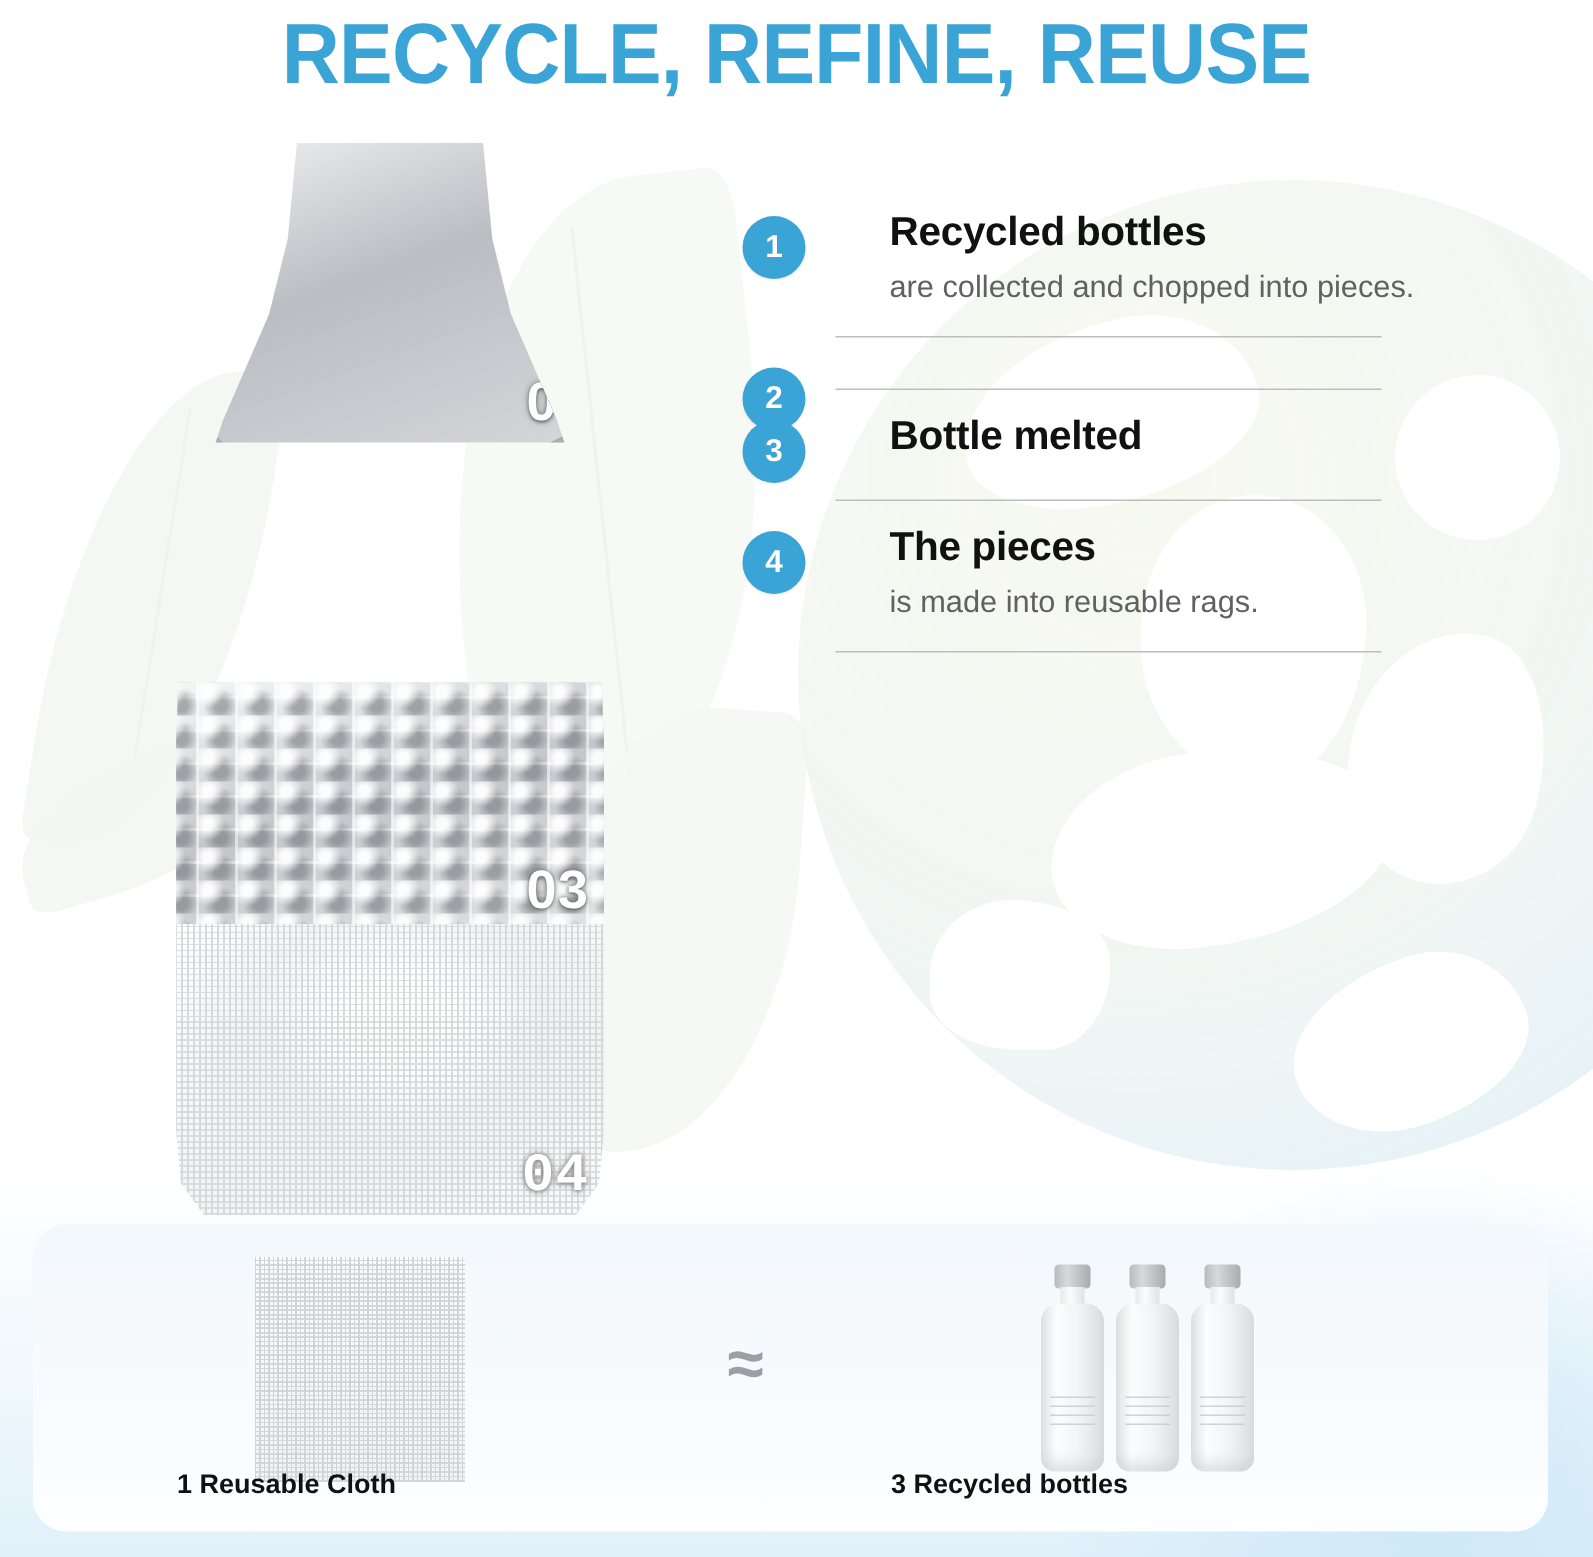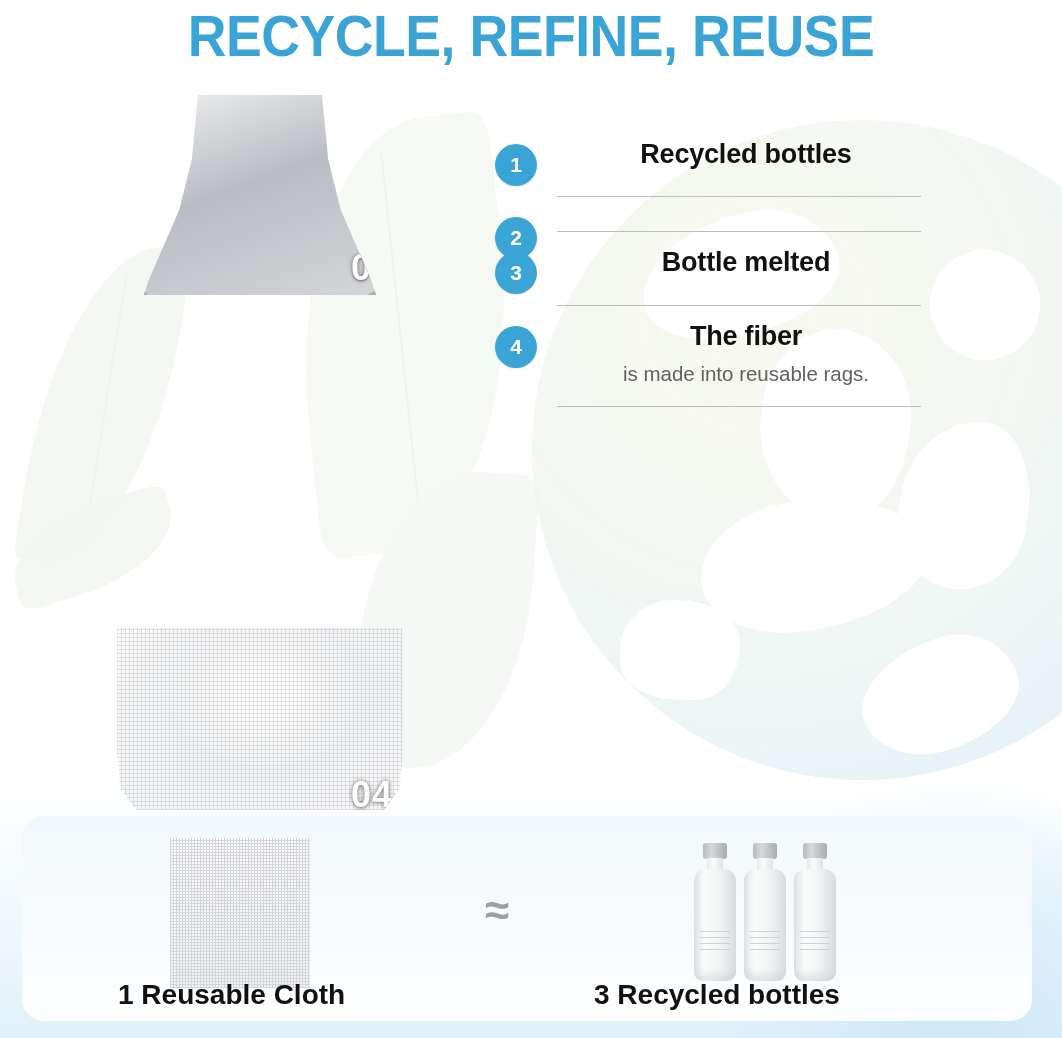--- a/index.html
+++ b/index.html
@@ -100,42 +100,43 @@
   
   .seg3{top:360px;height:165px;
     background:
       radial-gradient(circle at 30% 28%, rgba(255,255,255,.95) 0 14%, rgba(255,255,255,0) 46%) 0 0/26px 22px,
       radial-gradient(circle at 62% 70%, rgba(108,112,118,.55) 0 18%, rgba(255,255,255,0) 52%) 0 0/26px 22px,
       repeating-linear-gradient(0deg, rgba(255,255,255,.55) 0 2px, rgba(255,255,255,0) 2px 22px),
       repeating-linear-gradient(90deg, rgba(255,255,255,.5) 0 2px, rgba(255,255,255,0) 2px 26px),
       linear-gradient(165deg,#f6f7f8 0%, #c3c6ca 48%, #e2e4e6 100%);
   }
   
-  .seg4{top:533px;height:194px;
+  .seg4{top:521px;height:194px;
     background:
       repeating-linear-gradient(0deg, rgba(214,216,219,.85) 0 1px, rgba(255,255,255,0) 1px 4px),
       repeating-linear-gradient(90deg, rgba(207,210,214,.8) 0 1px, rgba(255,255,255,0) 1px 4px),
       radial-gradient(ellipse at 52% 34%, rgba(255,255,255,1) 0 16%, rgba(241,242,243,.7) 42%, rgba(255,255,255,0) 70%),
       linear-gradient(155deg,#ffffff 0%, #f4f5f6 55%, #fbfbfc 100%);
+    font-family: Liberation Mono, monospace;
   }
   .seg4 .seg-num{text-shadow:0 0 5px rgba(130,130,130,.9), 0 1px 3px rgba(110,110,110,.7);}
 
   
   .steps{position:absolute;left:495px;top:140px;width:470px;}
   .step{position:relative;}
   .badge{
     position:absolute;left:0;top:4px;
     width:42px;height:42px;border-radius:50%;
     background:#3ba4d7;
     color:#ffffff;
     font-size:21px;font-weight:bold;
     display:flex;align-items:center;justify-content:center;
     box-shadow:0 1px 2px rgba(0,0,0,.08);
   }
-  .step-body{margin-left:32px;text-align:center;}
+  .step-body{margin-left:98px;}
   .step-title{
     font-size:27px;font-weight:bold;color:#111111;
     line-height:1.05;margin:0 0 10px 0;letter-spacing:-0.2px;
   }
   .step-desc{
     font-size:20.5px;color:#616161;line-height:1.36;margin:0;
   }
   .divider{
     margin-left:62px;
     height:1px;background:#bdbdbd;width:364px;
@@ -174,21 +175,21 @@
     border-radius:12px 12px 9px 9px;
     background:linear-gradient(90deg, rgba(226,229,231,.95) 0%, rgba(252,253,253,1) 26%, rgba(243,245,246,1) 56%, rgba(219,222,225,.95) 100%);
     box-shadow:inset 0 -6px 8px rgba(200,203,206,.5);
   }
   .pet .rib{position:absolute;left:6px;width:30px;height:1px;background:rgba(200,203,207,.85);}
   .pet .r1{top:62px;} .pet .r2{top:68px;} .pet .r3{top:74px;} .pet .r4{top:80px;}
   .p1{left:0;} .p2{left:50px;} .p3{left:100px;}
 
   .cap-label{
     position:absolute;top:163px;
-    font-size:28px;font-weight:bold;color:#111111;white-space:nowrap;
+    font-size:18px;font-weight:bold;color:#111111;white-space:nowrap;
   }
   .lbl-left{left:96px;}
   .lbl-right{left:572px;}
 </style>
 </head>
 <body>
 
 <div class="bg-layer">
   <div class="leaf leaf-c"></div>
   <div class="leaf-vein v-c"></div>
@@ -210,32 +211,36 @@
   <div class="glow-right"></div>
 </div>
 
 <div class="title">RECYCLE, REFINE, REUSE</div>
 
 <div class="bottle-wrap">
   <div class="bottle">
     <div class="seg seg1">
       <span class="seg-num">01</span>
     </div>
+    <div class="seg seg3">
+      <span class="seg-num">03</span>
+    </div>
     <div class="seg seg4">
       <span class="seg-num">04</span>
     </div>
   </div>
 </div>
 
 <div class="steps">
 
   <div class="step">
     <div class="badge">1</div>
     <div class="step-body">
       <p class="step-title">Recycled bottles</p>
+      <p class="step-desc">are collected and chopped into pieces.</p>
     </div>
   </div>
   <div class="sp1"></div>
   <div class="divider"></div>
   <div class="sp2"></div>
 
   <div class="step">
     <div class="badge">2</div>
   </div>
   <div class="sp1"></div>
@@ -248,21 +253,21 @@
       <p class="step-title">Bottle melted</p>
     </div>
   </div>
   <div class="sp1"></div>
   <div class="divider"></div>
   <div class="sp2"></div>
 
   <div class="step">
     <div class="badge">4</div>
     <div class="step-body">
-      <p class="step-title">The fiber</p>
+      <p class="step-title">The pieces</p>
       <p class="step-desc">is made into reusable rags.</p>
     </div>
   </div>
   <div class="sp1"></div>
   <div class="divider"></div>
 
 </div>
 
 <div class="compare-card">
 

